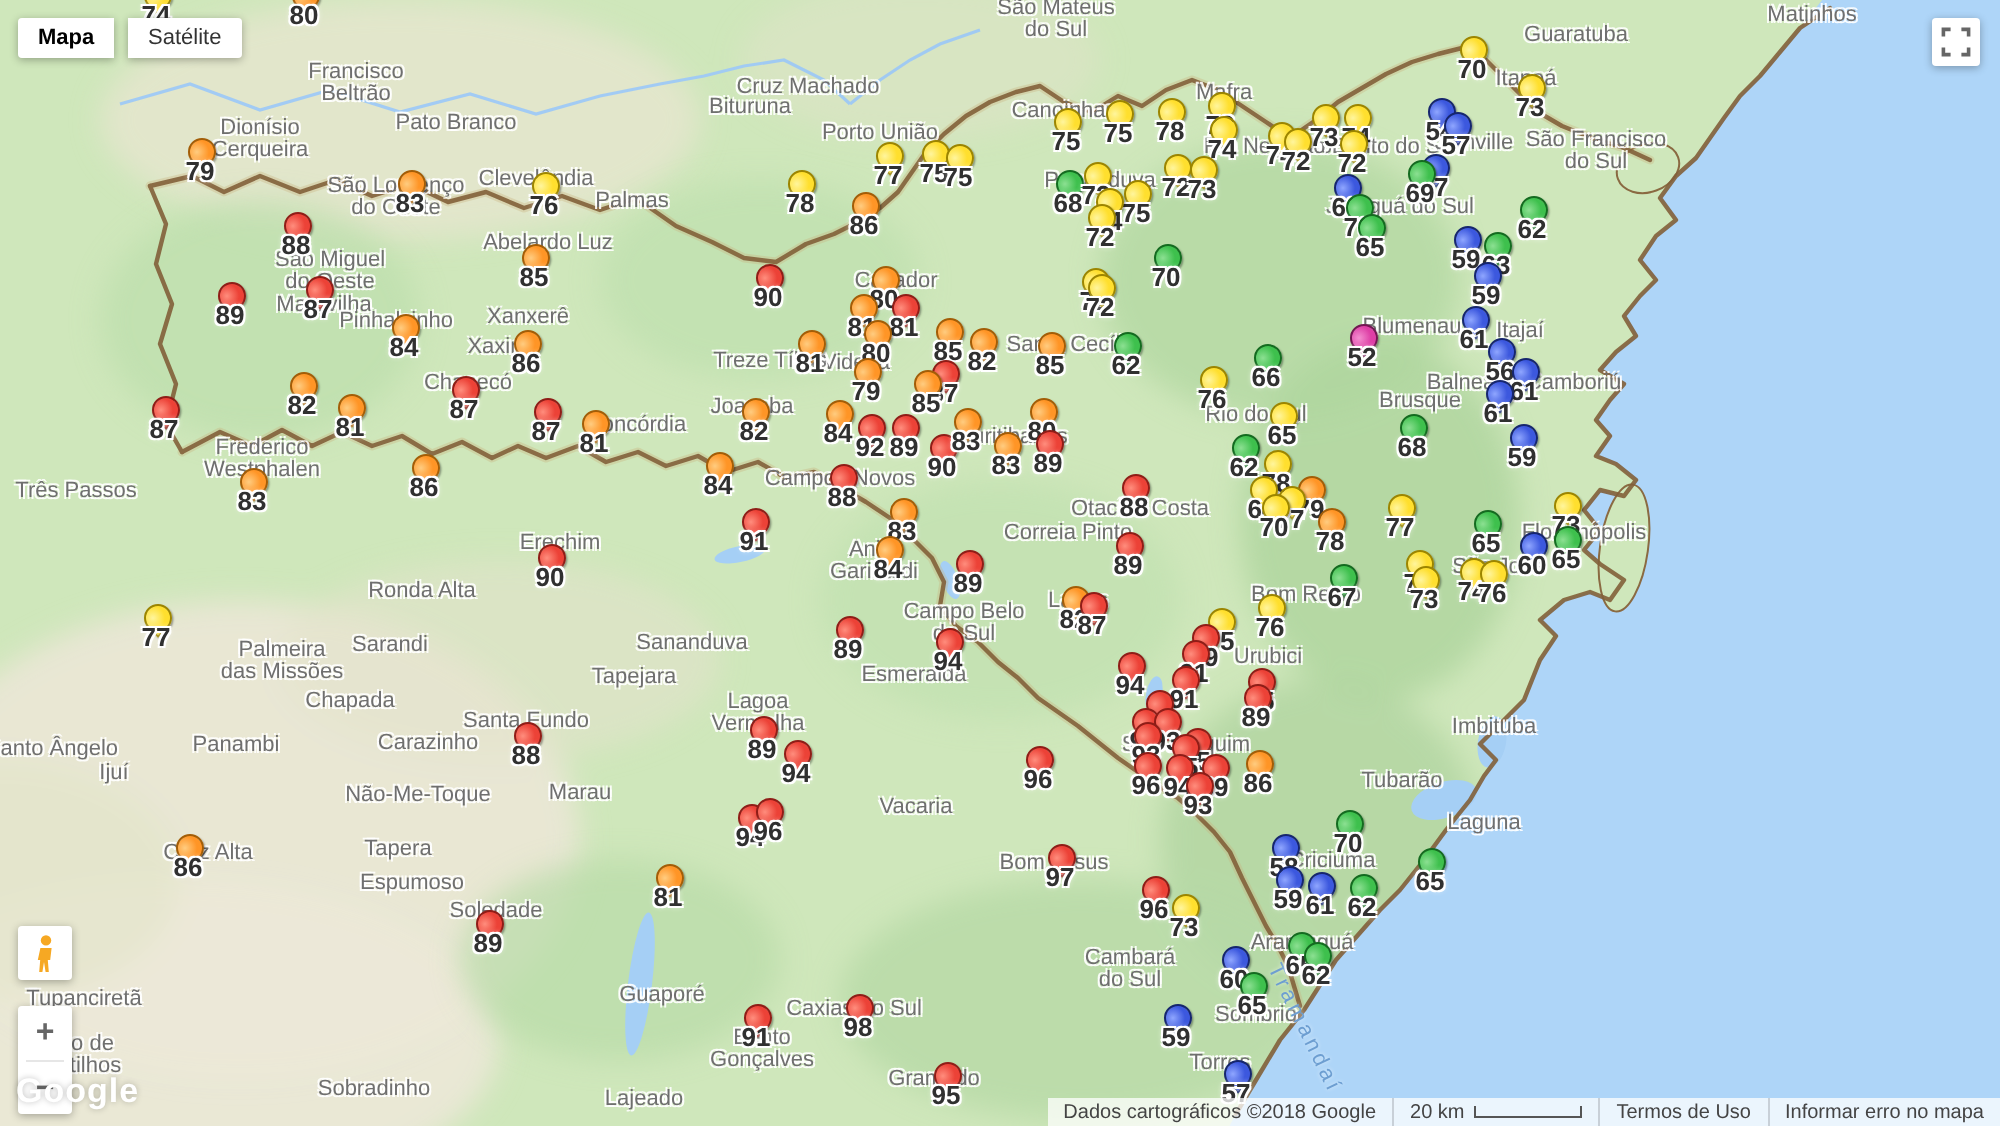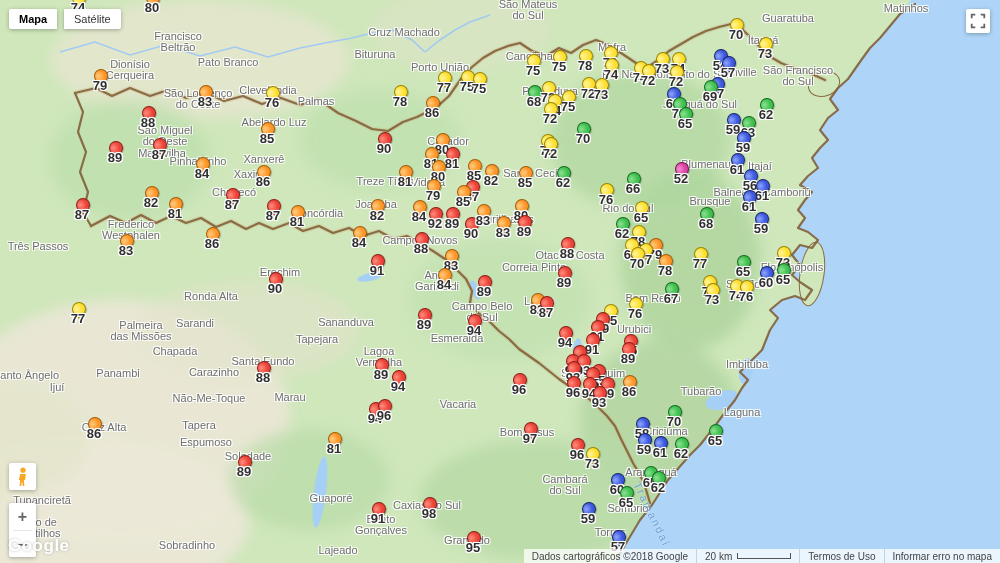--- a/index.html
+++ b/index.html
@@ -128,21 +128,21 @@
       <div class="citylbl" style="left: 906px; top: 8px;">Matinhos</div>
       <div class="citylbl" style="left: 788px; top: 18px;">Guaratuba</div>
       <div class="citylbl" style="left: 763px; top: 40px;">Itapoá</div>
       <div class="citylbl" style="left: 178px; top: 42px;">Francisco
 Beltrão</div>
       <div class="citylbl" style="left: 228px; top: 62px;">Pato Branco</div>
       <div class="citylbl" style="left: 268px; top: 90px;">Clevelândia</div>
       <div class="citylbl" style="left: 316px; top: 101px;">Palmas</div>
       <div class="citylbl" style="left: 130px; top: 70px;">Dionísio
 Cerqueira</div>
-      <div class="citylbl" style="left: 404px; top: 32px;">Cruz Machado</div>
+      <div class="citylbl" style="left: 404px; top: 44px;">Cruz Machado</div>
       <div class="citylbl" style="left: 375px; top: 54px;">Bituruna</div>
       <div class="citylbl" style="left: 440px; top: 67px;">Porto União</div>
       <div class="citylbl" style="left: 532px; top: 56px;">Canoinhas</div>
       <div class="citylbl" style="left: 612px; top: 47px;">Mafra</div>
       <div class="citylbl" style="left: 634px; top: 74px;">Rio Negrinho</div>
       <div class="citylbl" style="left: 550px; top: 91px;">Papanduva</div>
       <div class="citylbl" style="left: 686px; top: 74px;">São Bento do Sul</div>
       <div class="citylbl" style="left: 737px; top: 72px;">Joinville</div>
       <div class="citylbl" style="left: 798px; top: 76px;">São Francisco
 do Sul</div>
@@ -215,21 +215,21 @@
 Vermelha</div>
       <div class="citylbl" style="left: 457px; top: 338px;">Esmeralda</div>
       <div class="citylbl" style="left: 458px; top: 404px;">Vacaria</div>
       <div class="citylbl" style="left: 527px; top: 432px;">Bom Jesus</div>
       <div class="citylbl" style="left: 565px; top: 485px;">Cambará
 do Sul</div>
       <div class="citylbl" style="left: 427px; top: 505px;">Caxias do Sul</div>
       <div class="citylbl" style="left: 381px; top: 525px;">Bento
 Gonçalves</div>
       <div class="citylbl" style="left: 467px; top: 540px;">Gramado</div>
-      <div class="citylbl" style="left: 338px; top: 550px;">Lajeado</div>
+      <div class="citylbl" style="left: 322px; top: 550px;">Lajeado</div>
       <div class="citylbl" style="left: 331px; top: 458px; margin-top: 40px;">Guaporé</div>
       <div class="citylbl" style="left: 42px; top: 500px;">Tupanciretã</div>
       <div class="citylbl" style="left: 38px; top: 528px;">Júlio de
 Castilhos</div>
       <div class="citylbl" style="left: 187px; top: 545px;">Sobradinho</div>
       <div class="waterlbl" style="left: 642px; top: 480px;">Tramandaí</div>
     </div>
 
   <div id="marker-layer">
       <div class="marker" style="left: 78px; top: 1px;">

